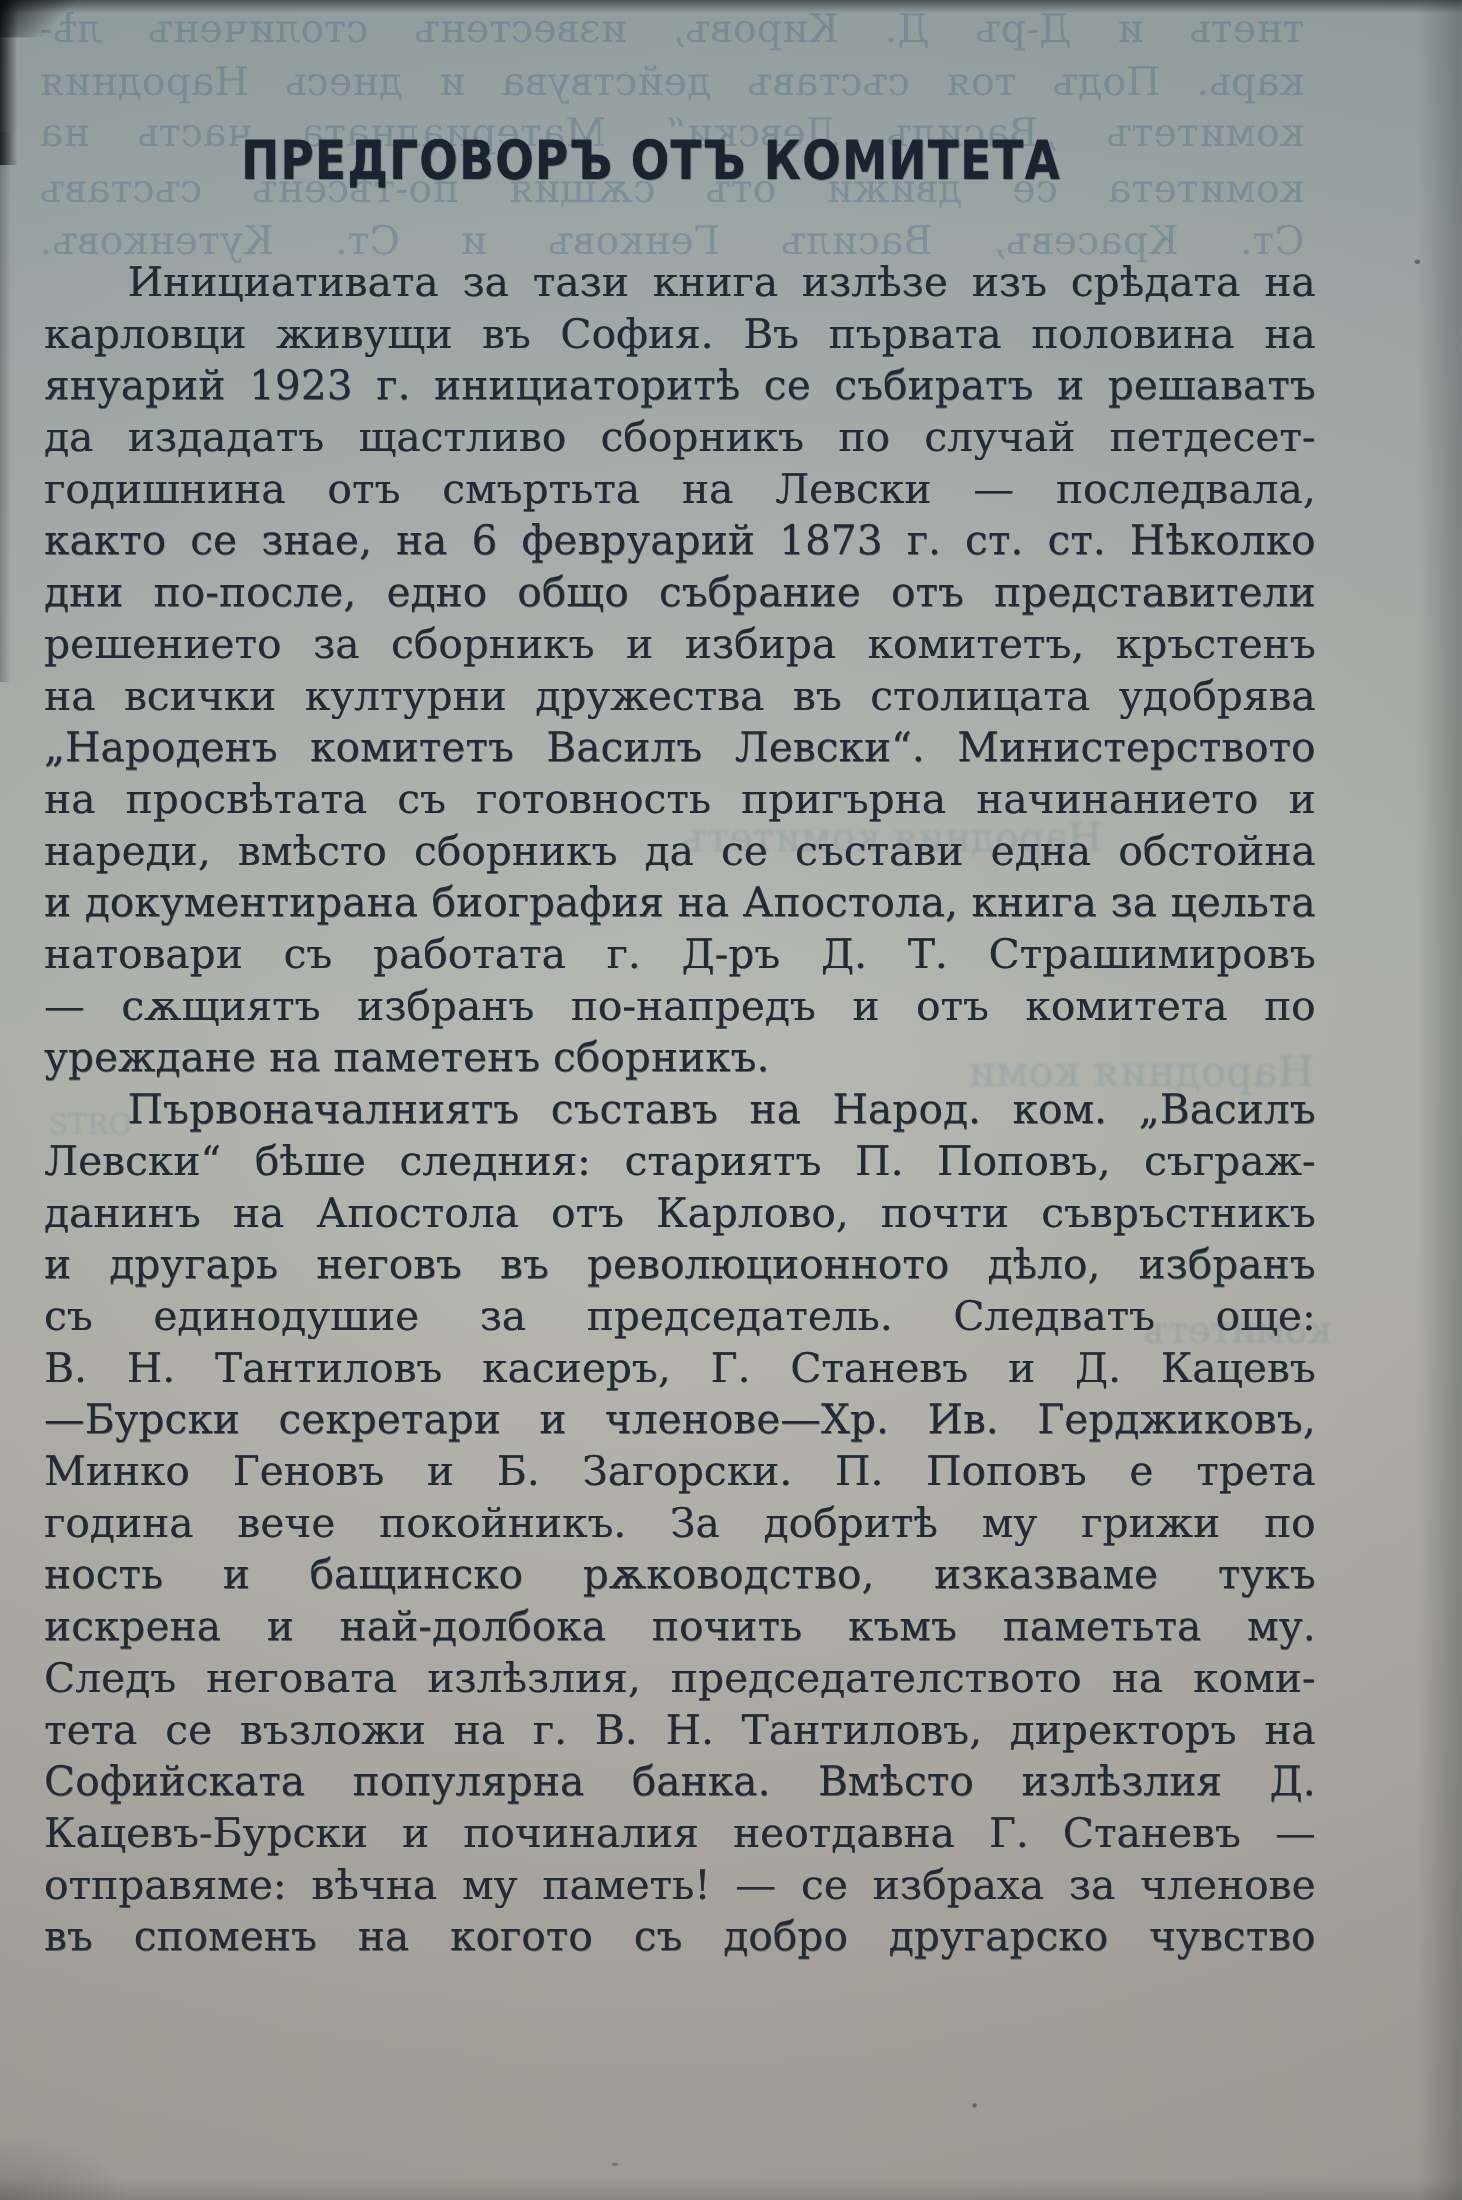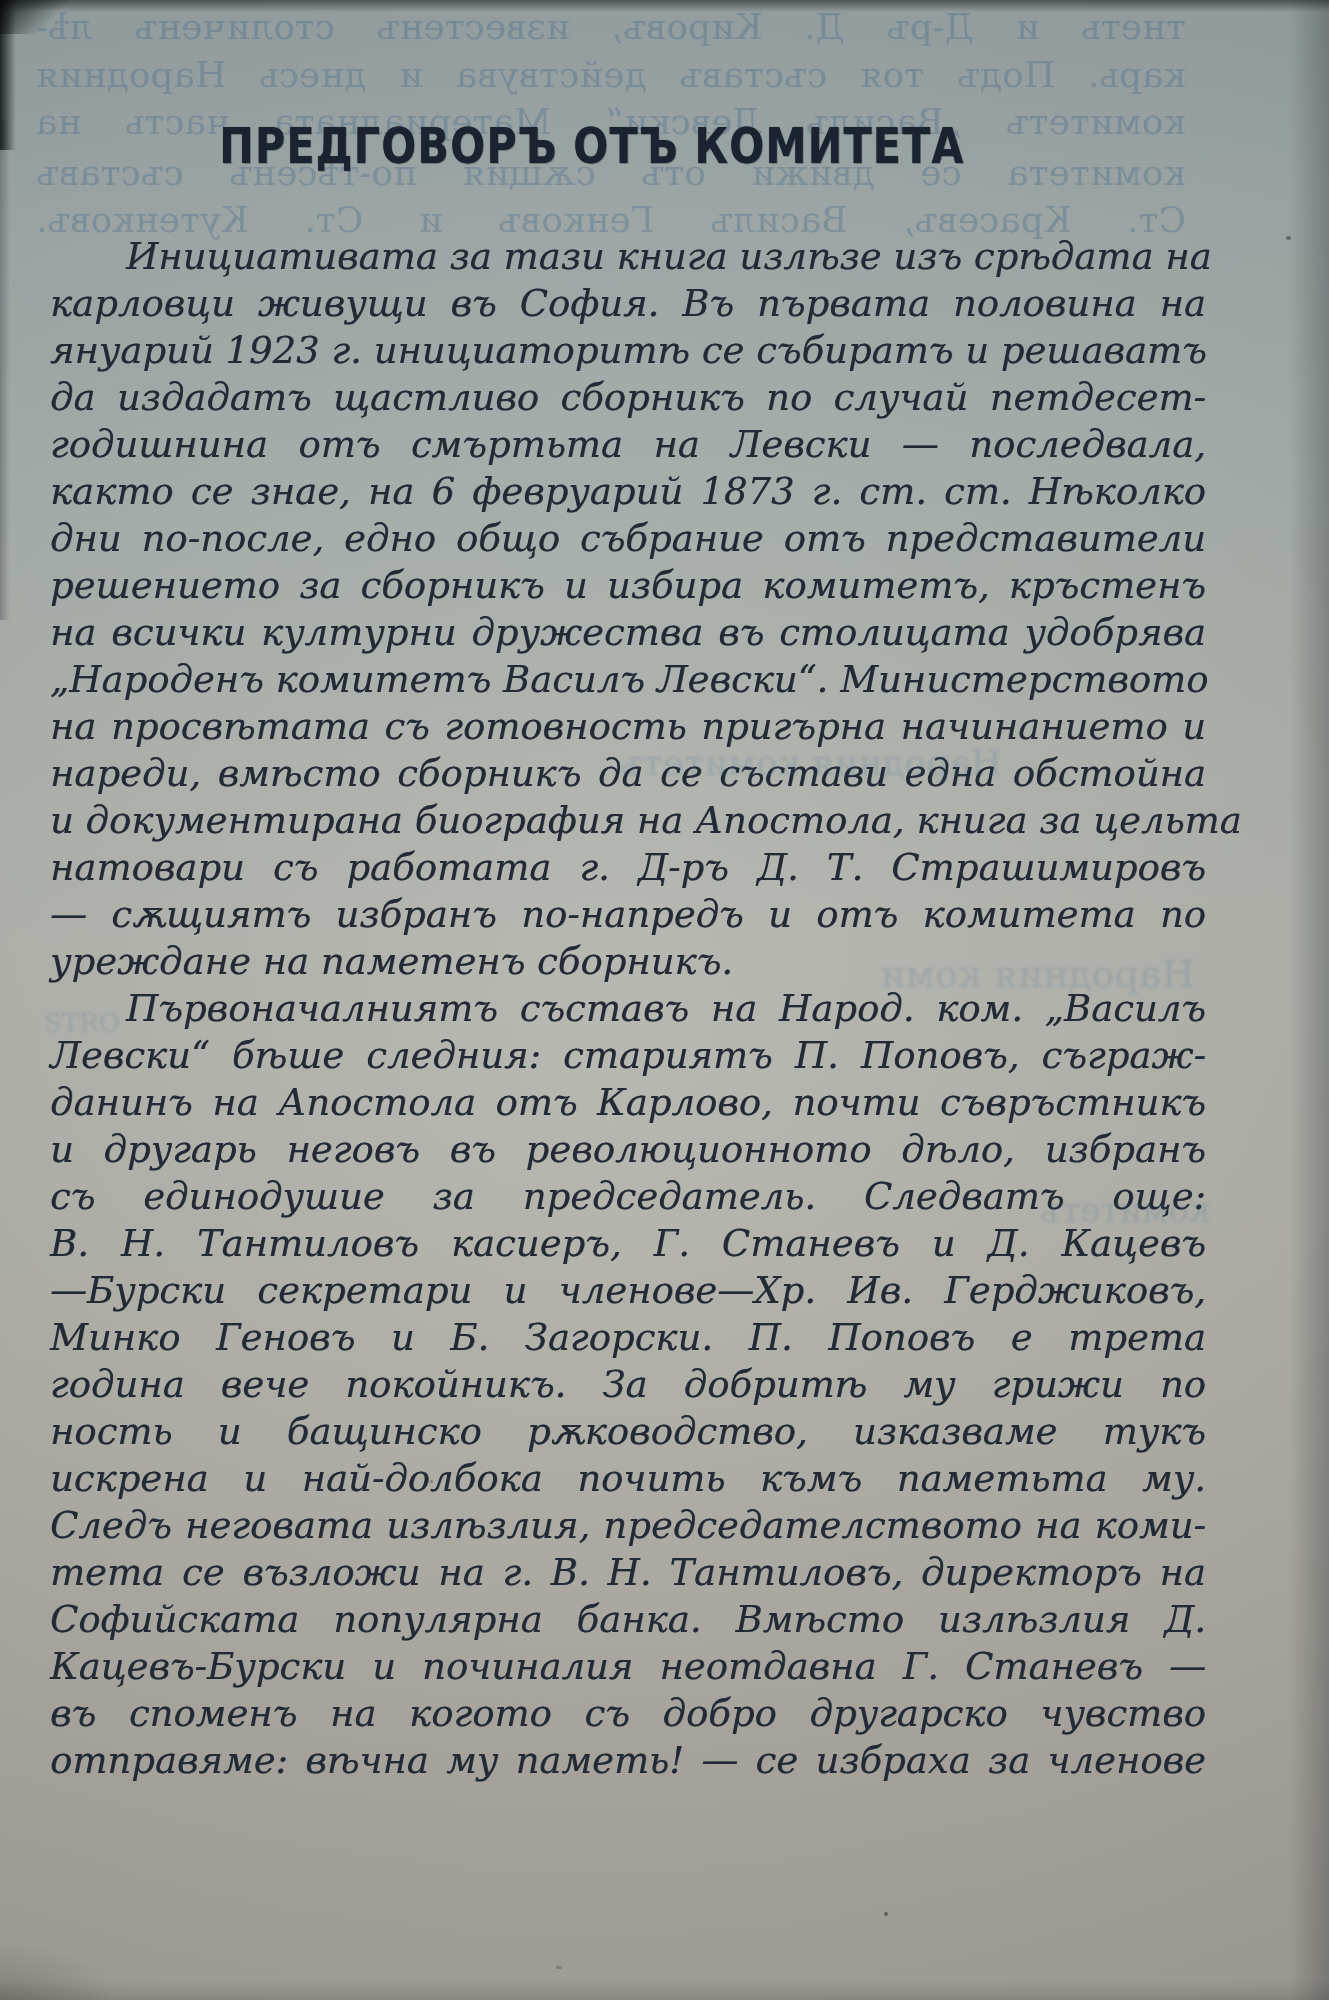--- a/index.html
+++ b/index.html
@@ -53,22 +53,22 @@
     text-align:center;
     font-family:"DejaVu Sans", sans-serif;font-weight:bold;
     font-size:49px;letter-spacing:1.5px;color:#1b2330;
     transform:scaleX(0.84);transform-origin:50% 50%;
     text-shadow:0 0 1px rgba(20,28,40,0.85), 1px 1px 0 rgba(20,28,40,0.25);
     white-space:nowrap;
   }
 
   
   .body-text{
-    position:absolute;left:50px;top:233px;width:1156px;
-    font-size:37px;color:#212a35;font-style:italic;
+    position:absolute;left:40px;top:233px;width:1156px;
+    font-size:37px;color:#212a35;
   }
   .line{
     height:47px;line-height:47px;
     text-align:justify;text-align-last:justify;
     white-space:nowrap;
     text-shadow:0.4px 0.4px 0.6px rgba(26,33,44,0.55);
   }
   .line.indent{padding-left:76px;}
   .line.flush{text-align-last:left;}
 
@@ -119,22 +119,22 @@
       <div class="line">В. Н. Тантиловъ касиеръ, Г. Станевъ и Д. Кацевъ</div>
       <div class="line">—Бурски секретари и членове—Хр. Ив. Герджиковъ,</div>
       <div class="line">Минко Геновъ и Б. Загорски. П. Поповъ е трета</div>
       <div class="line">година вече покойникъ. За добритѣ му грижи по</div>
       <div class="line">ность и бащинско рѫководство, изказваме тукъ</div>
       <div class="line">искрена и най-долбока почить къмъ паметьта му.</div>
       <div class="line">Следъ неговата излѣзлия, председателството на коми-</div>
       <div class="line">тета се възложи на г. В. Н. Тантиловъ, директоръ на</div>
       <div class="line">Софийската популярна банка. Вмѣсто излѣзлия Д.</div>
       <div class="line">Кацевъ-Бурски и починалия неотдавна Г. Станевъ —</div>
+      <div class="line">отправяме: вѣчна му паметь! — се избраха за членове</div>
       <div class="line">въ споменъ на когото съ добро другарско чувство</div>
-      <div class="line">отправяме: вѣчна му паметь! — се избраха за членове</div>
     </div>
 
   <div>
       <div class="ghost-frag mirrored" style="left: 620px; top: 742px; font-size: 36px;">Народния комитетъ</div>
       <div class="ghost-frag mirrored" style="left: 880px; top: 952px; font-size: 38px;">Народния коми</div>
       <div class="ghost-frag mirrored" style="left: 1040px; top: 1190px; font-size: 34px;">комитетъ</div>
       <div class="ghost-frag" style="left: 44px; top: 1008px; font-size: 26px;">STRO</div>
     </div>
 
   <div class="edge edge-top"></div>

